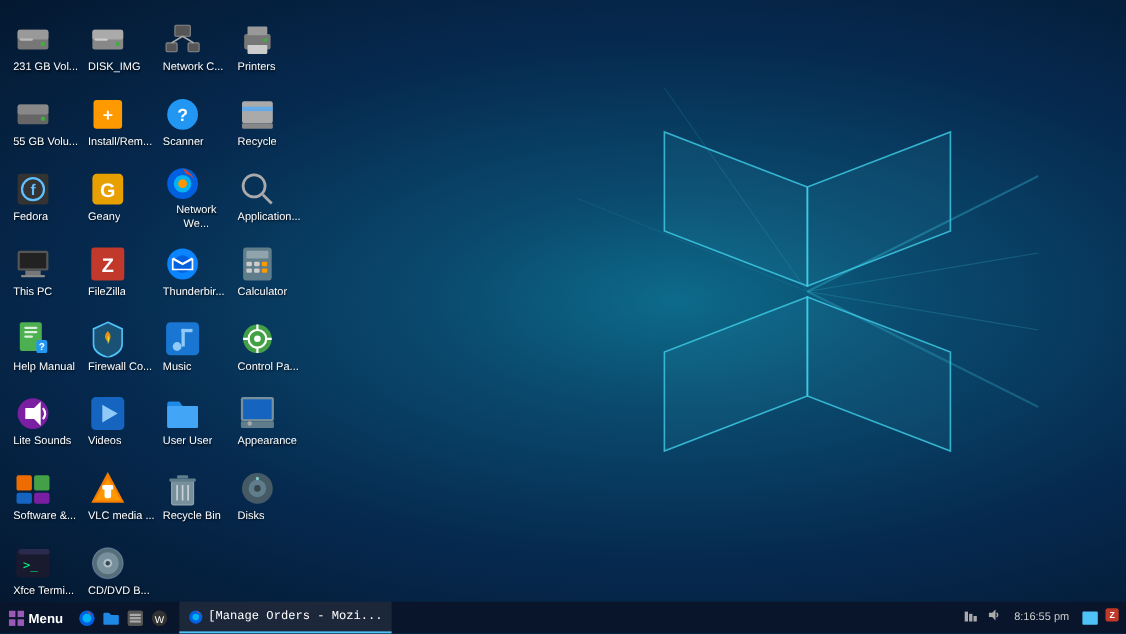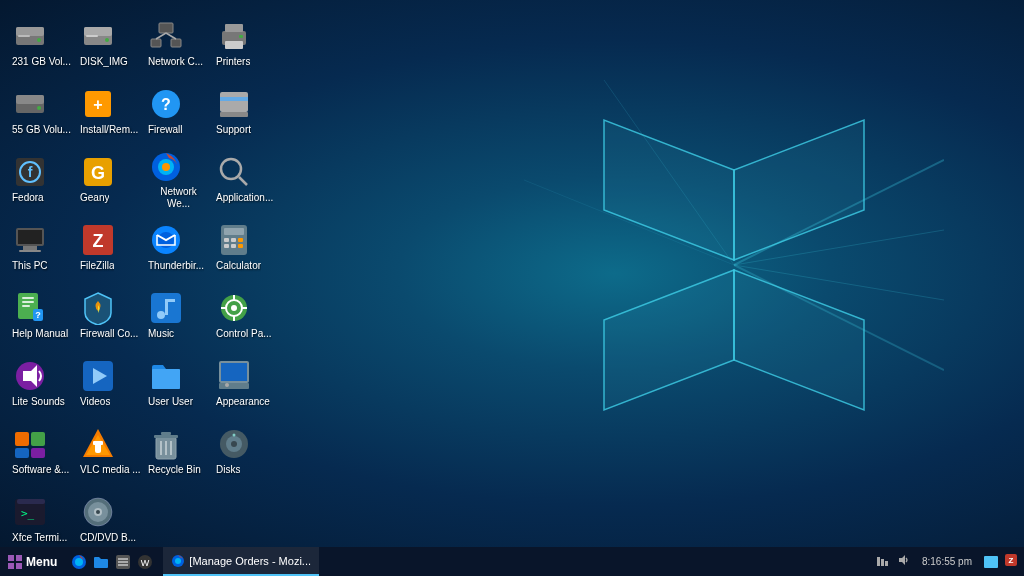--- a/index.html
+++ b/index.html
@@ -105,20 +105,21 @@
       background: transparent;
     }
 
     .taskbar-items {
       display: flex;
       align-items: center;
       height: 100%;
       flex: 1;
       gap: 2px;
       padding: 0 4px;
+      font-family: Liberation Mono, monospace;
     }
 
     .taskbar-item {
       display: flex;
       align-items: center;
       height: 100%;
       padding: 0 8px;
       cursor: pointer;
       font-size: 11px;
       color: #ccc;
@@ -262,32 +263,32 @@
       <span class="icon-label">Install/Rem...</span>
     </div>
 
     <div class="desktop-icon">
       <div class="icon-img">
         <svg width="34" height="34" viewBox="0 0 34 34">
           <circle cx="17" cy="17" r="14" fill="#2196F3"></circle>
           <text x="17" y="23" text-anchor="middle" font-size="16" fill="white" font-weight="bold">?</text>
         </svg>
       </div>
-      <span class="icon-label">Firewall</span>
+      <span class="icon-label">Scanner</span>
     </div>
 
     <div class="desktop-icon">
       <div class="icon-img">
         <svg width="34" height="34" viewBox="0 0 34 34">
           <rect x="3" y="5" width="28" height="20" rx="2" fill="#aaa"></rect>
           <rect x="3" y="10" width="28" height="4" fill="#4af" opacity="0.7"></rect>
           <rect x="3" y="25" width="28" height="5" rx="1" fill="#888"></rect>
         </svg>
       </div>
-      <span class="icon-label">Support</span>
+      <span class="icon-label">Recycle</span>
     </div>
 
     <div class="desktop-icon">
       <div class="icon-img">
         <svg width="34" height="34" viewBox="0 0 34 34">
           <rect x="3" y="3" width="28" height="28" rx="3" fill="#333"></rect>
           <circle cx="17" cy="17" r="10" fill="none" stroke="#60c0ff" stroke-width="2"></circle>
           <text x="17" y="22" text-anchor="middle" font-size="14" fill="#60c0ff" font-weight="bold">f</text>
         </svg>
       </div>

